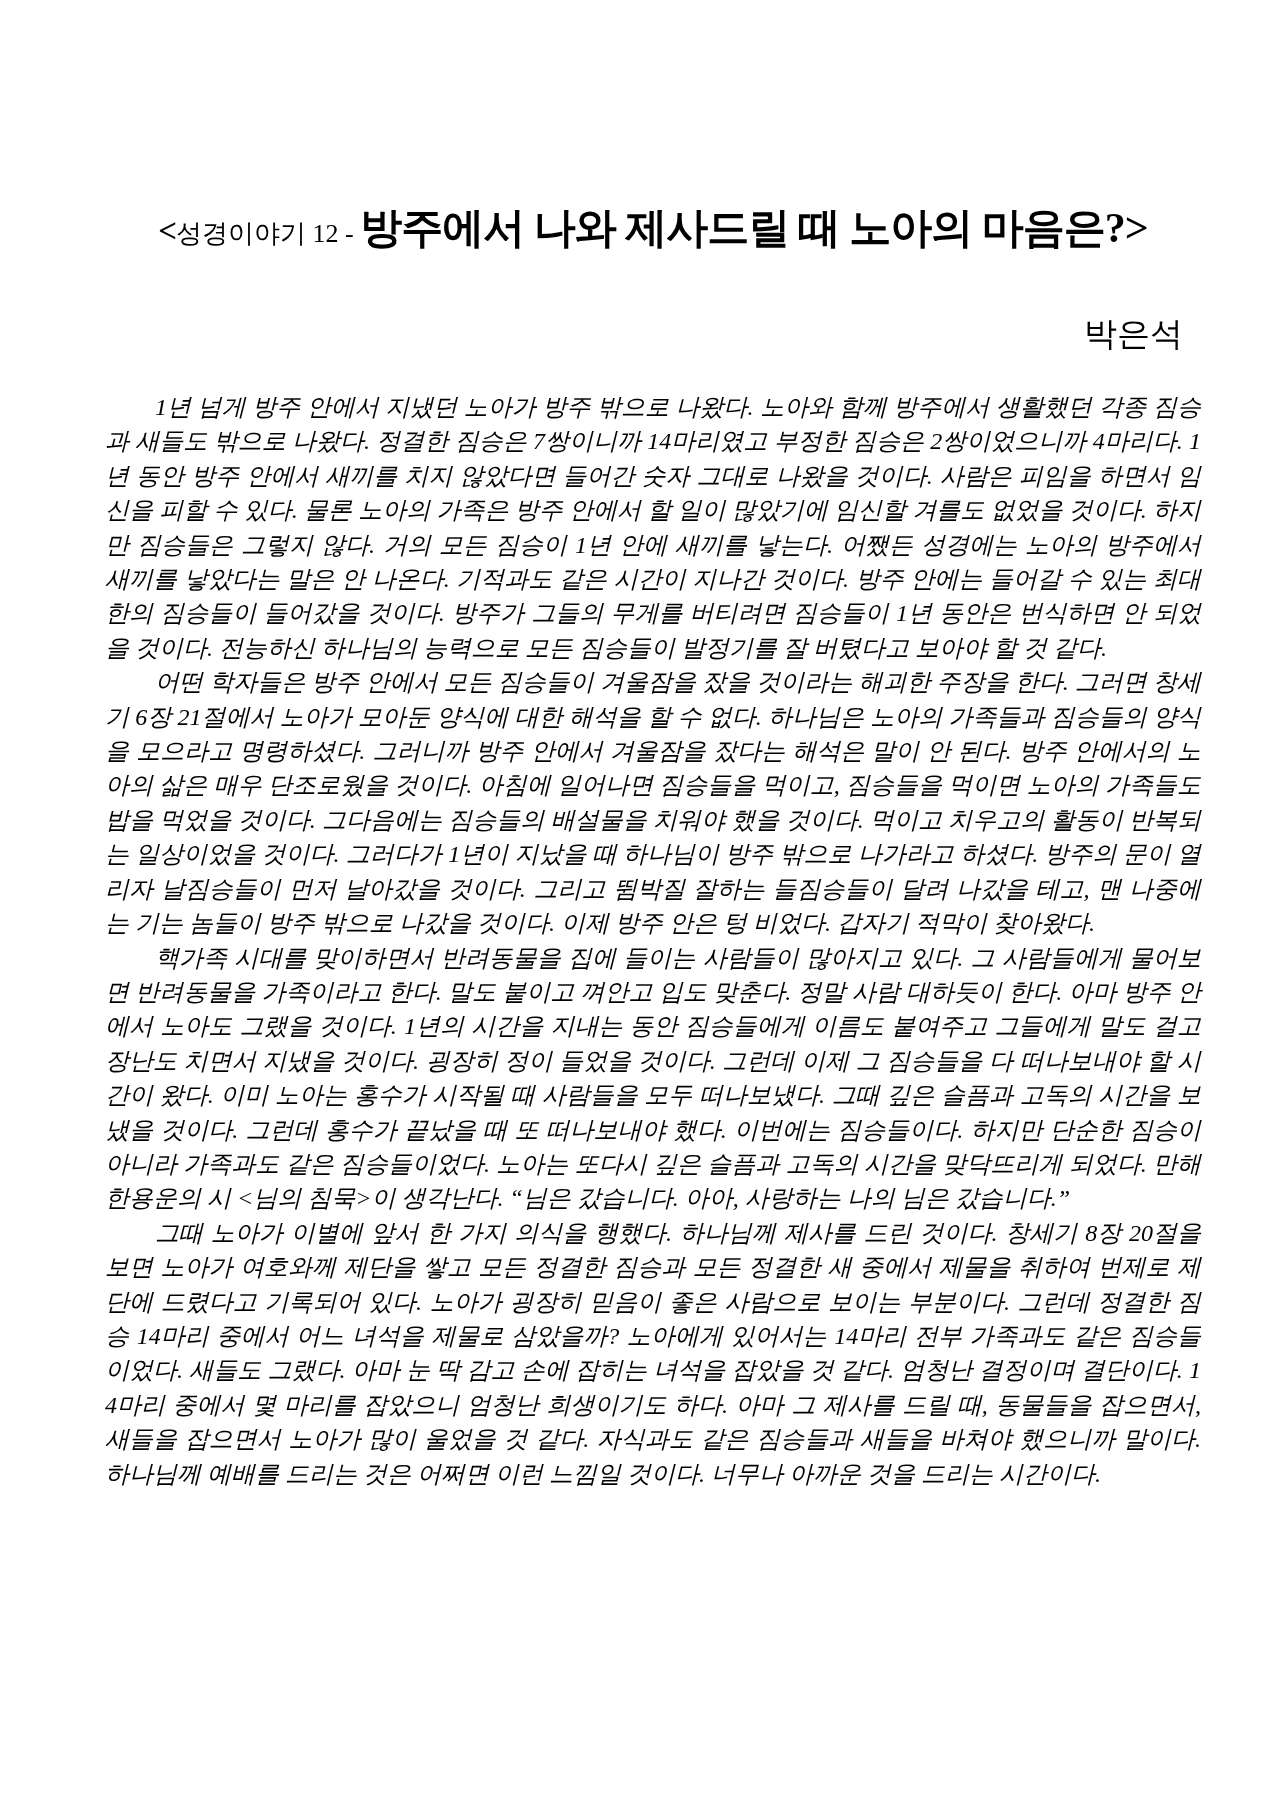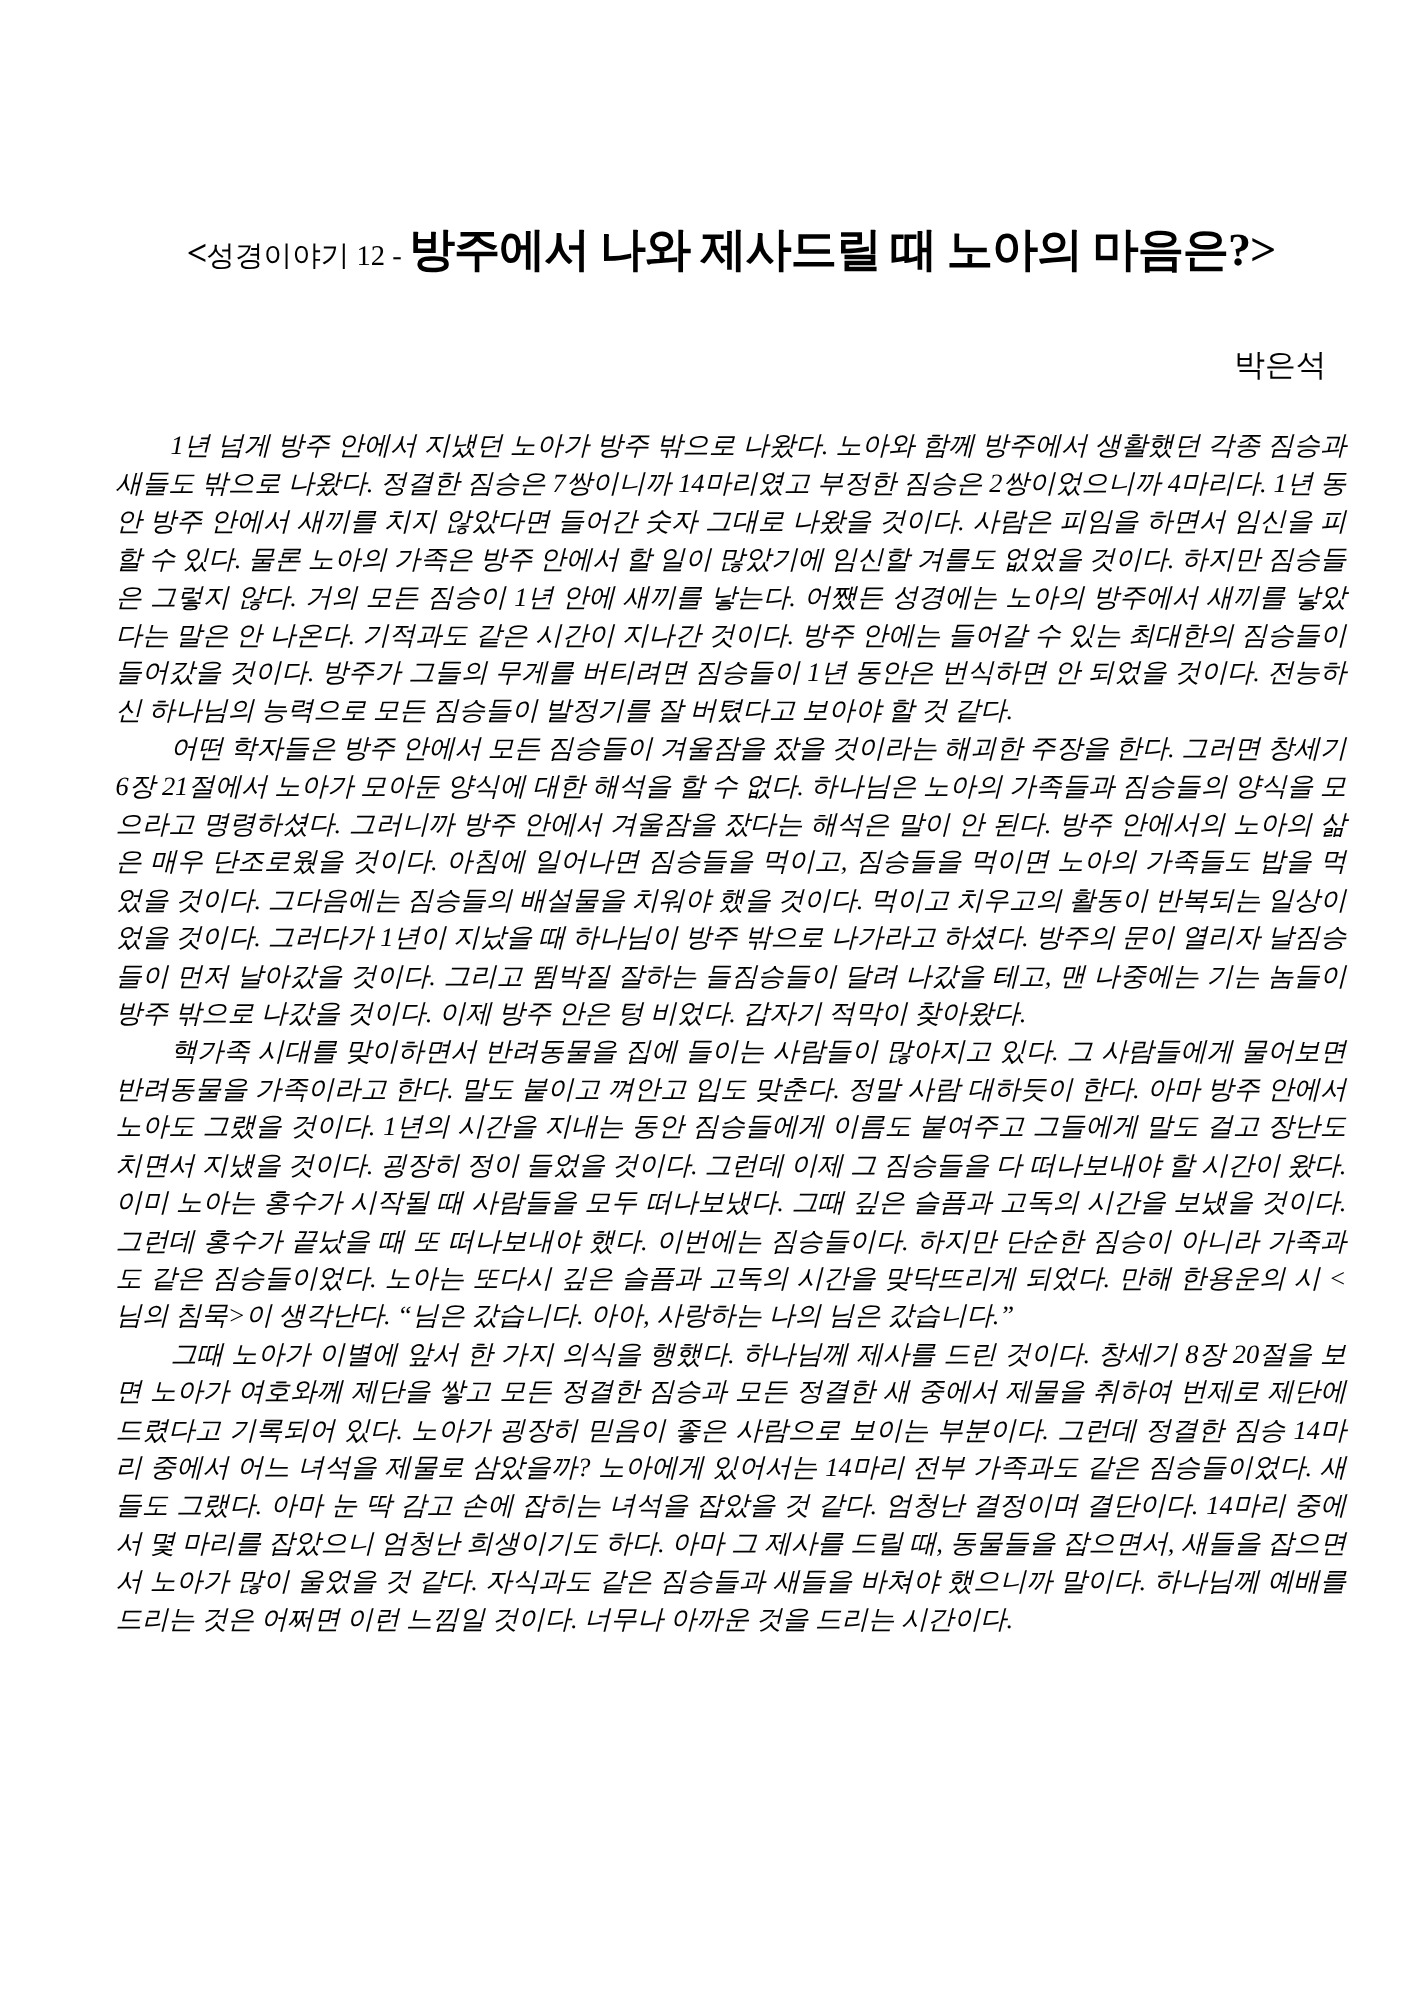--- a/index.html
+++ b/index.html
@@ -8,21 +8,21 @@
     background: #ffffff;
   }
   .page {
     position: relative;
     width: 1280px;
     height: 1810px;
     background: #ffffff;
     color: #000000;
     font-family: "Liberation Serif", "DejaVu Serif", serif;
     box-sizing: border-box;
-    padding: 203px 56px 0 105px;
+    padding: 203px 79px 0 105px;
     overflow: hidden;
   }
   .doc-title {
     text-align: center;
     white-space: nowrap;
     line-height: 50px;
     margin: 0;
   }
   .doc-title .bracket-open {
     font-size: 33px;
@@ -36,21 +36,21 @@
   }
   .doc-title .main-title {
     font-size: 42px;
     font-weight: bold;
     letter-spacing: -1px;
   }
   .author-line {
     margin-top: 58px;
     text-align: right;
     padding-right: 18px;
-    font-size: 28px;
+    font-size: 33px;
     line-height: 34px;
   }
   .doc-body {
     margin-top: 39px;
     font-size: 24px;
     line-height: 34.4px;
     text-align: justify;
     word-break: break-all;
   }
   .doc-body p {

